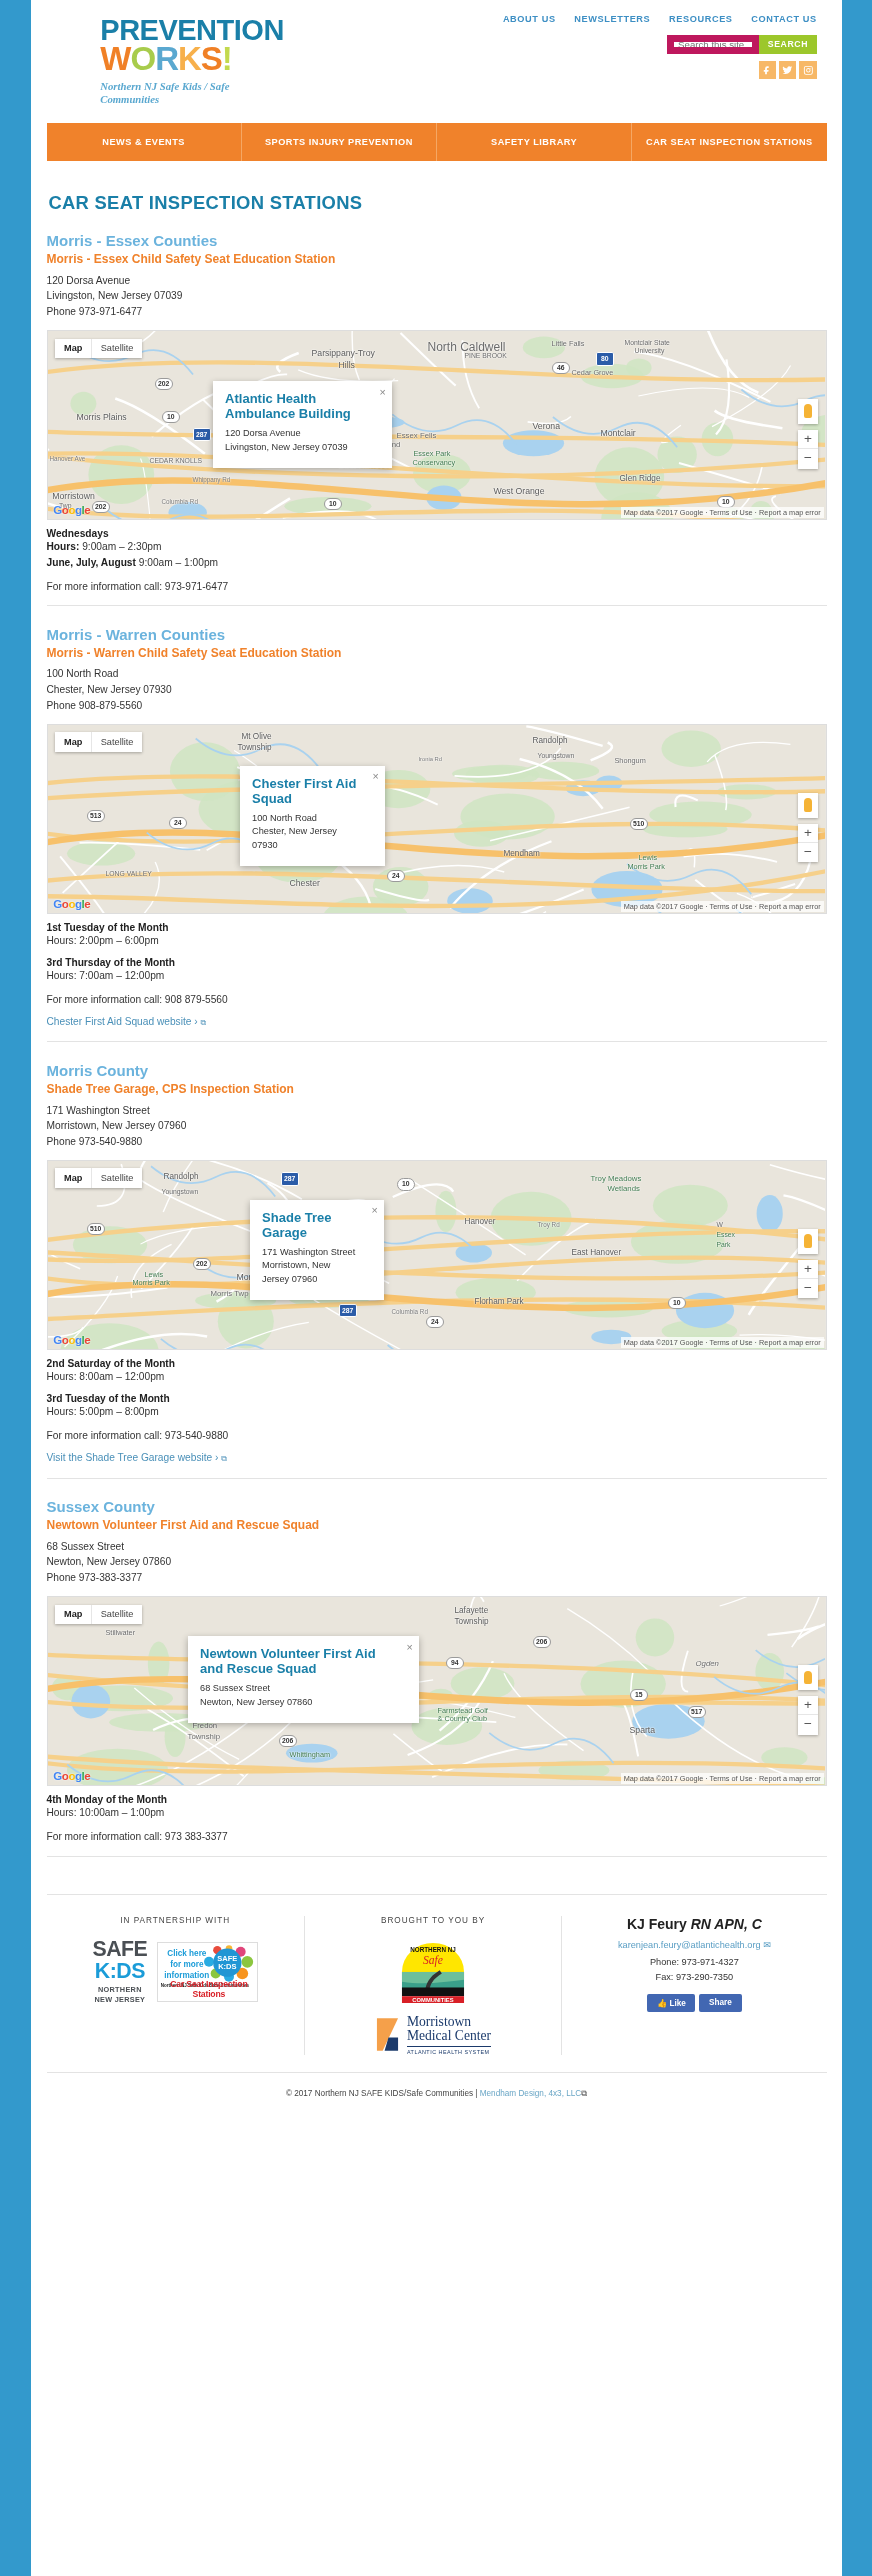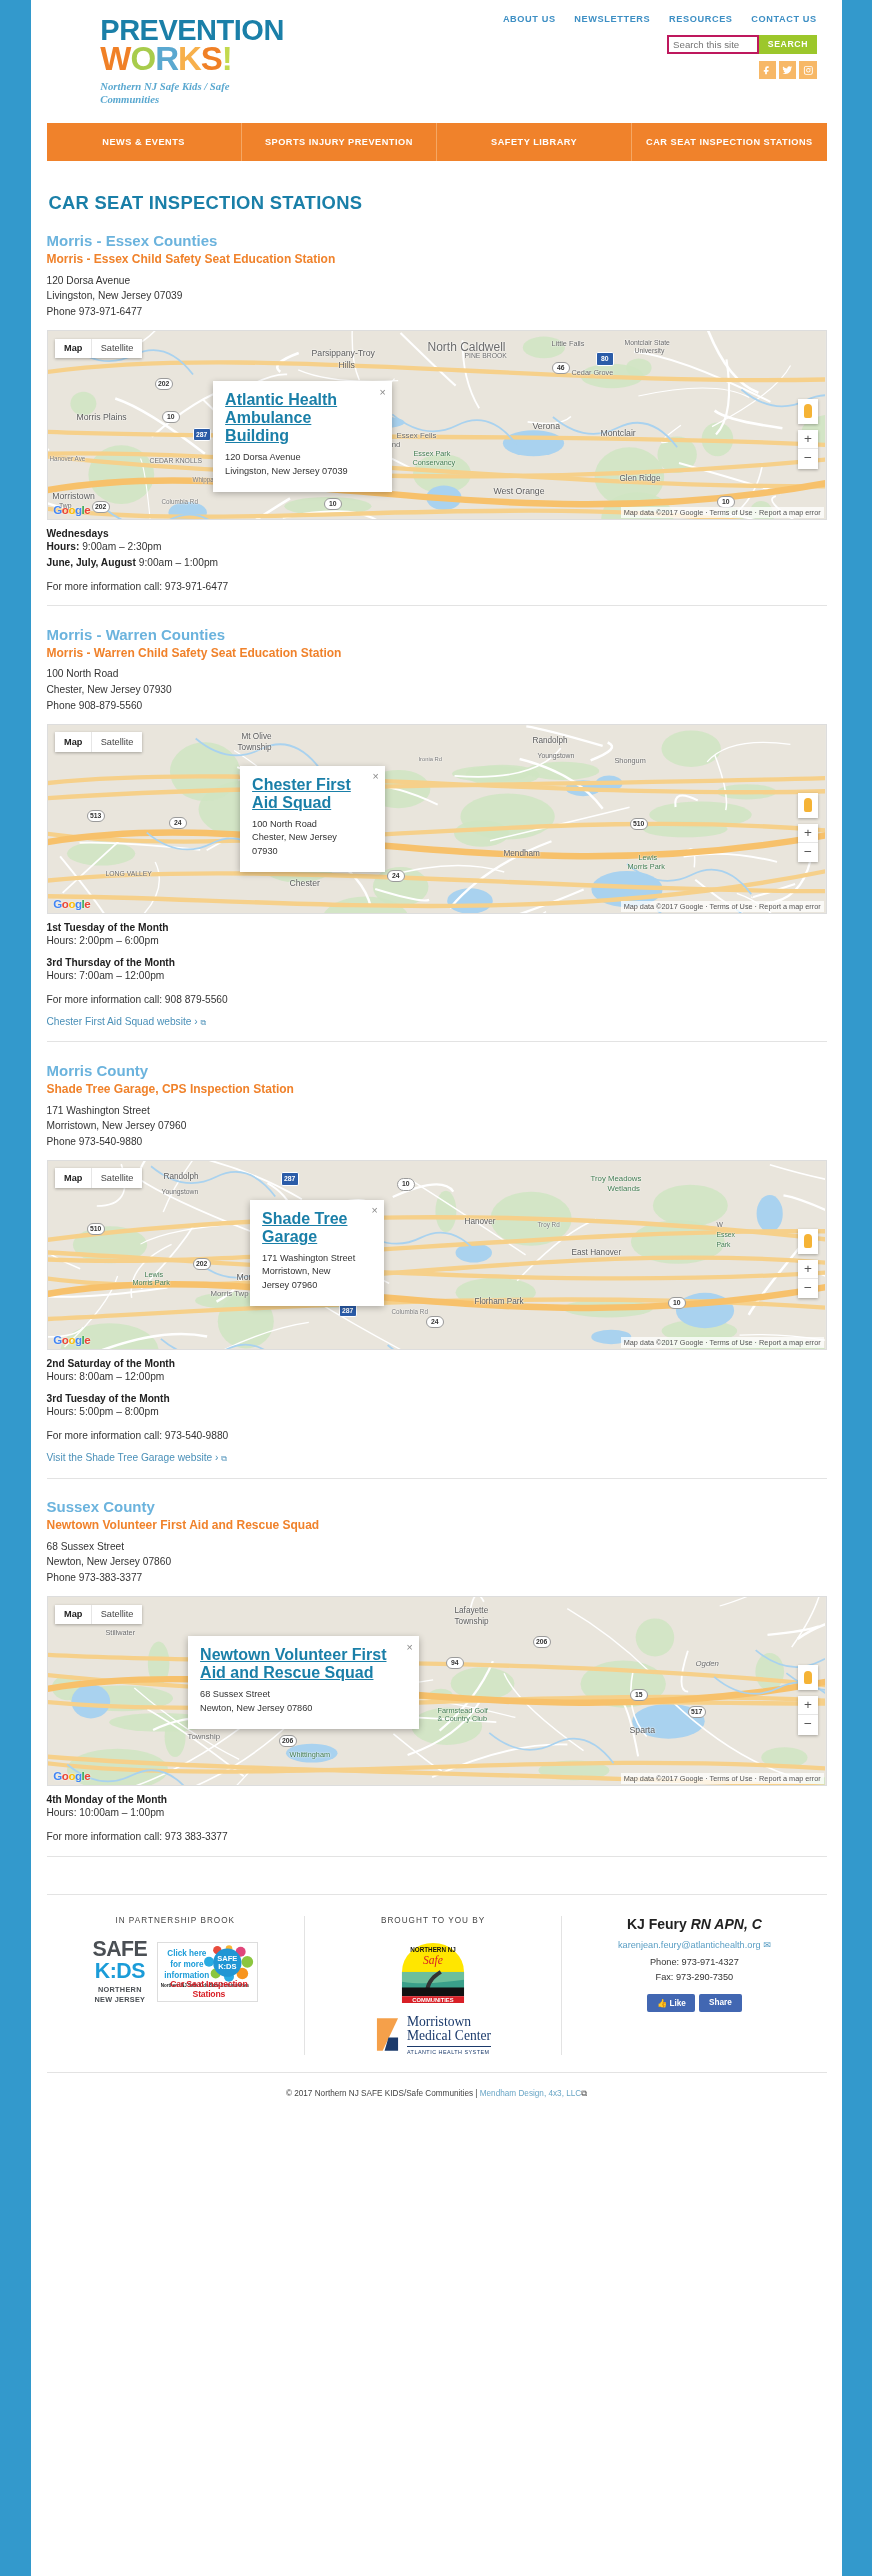--- a/index.html
+++ b/index.html
@@ -23,21 +23,21 @@
   .logo-line2 .c4 { color: #f7b04b; }
   .logo-line2 .c5 { color: #f08026; }
   .bang { color: #c3d94e; font-size: 33px; font-weight: bold; }
   .tagline { color: #5aa8d0; font-style: italic; font-family: "Liberation Serif", serif;
              font-weight: bold; font-size: 10.7px; line-height: 1.2; margin-top: 5.8px; width: 165px; }
 
   .header-right { margin-left: auto; text-align: right; padding-right: 3.9px; }
   .topnav { font-size: 9.2px; font-weight: bold; letter-spacing: 0.6px; color: #3d8fc4; }
   .topnav a { color: #3d8fc4; text-decoration: none; margin-left: 15.5px; }
   .searchrow { margin-top: 11.6px; display: flex; justify-content: flex-end; align-items: stretch; }
-  .search-input { width: 92px; height: 18.4px; border: 2px solid #be185d; font-size: 9.7px;
+  .search-input { width: 92px; height: 18.4px; border: 7px solid #be185d; font-size: 9.7px;
                   color: #888; padding: 0 3.9px; font-family: "Liberation Sans", sans-serif; background:#fff; }
   .search-btn { background: #9cc72b; color: #fff; border: none; font-size: 8.7px; font-weight: bold;
                 letter-spacing: 0.6px; padding: 0 8.7px; height: 18.4px; font-family: "Liberation Sans", sans-serif; }
   .social { margin-top: 7.8px; display: flex; justify-content: flex-end; gap: 2.9px; }
   .soc { width: 17.5px; height: 17.5px; background: #f7b867; display: flex; align-items: center;
          justify-content: center; color: #fff; }
   .soc svg { width: 10.7px; height: 10.7px; fill: #fff; }
 
   
   .mainnav { display: flex; background: #f0822b; margin: 11.6px 15.5px 0 15.5px; }
@@ -76,21 +76,21 @@
   .zoomctl div:first-child { border-bottom: 1px solid #e6e6e6; }
   .gattrib { position: absolute; bottom: 1px; right: 1.9px; font-size: 7.3px; color: #555;
              background: rgba(255,255,255,.75); padding: 1px 2.9px; white-space: nowrap; }
   .glogo { position: absolute; bottom: 2.9px; left: 5.8px; font-size: 11.6px; font-weight: bold;
            letter-spacing: -0.5px; text-shadow: 0 0 1.9px #fff; }
   .glogo .b1{color:#4285f4;} .glogo .b2{color:#ea4335;} .glogo .b3{color:#fbbc05;}
   .glogo .b4{color:#4285f4;} .glogo .b5{color:#34a853;} .glogo .b6{color:#ea4335;}
 
   .infowin { position: absolute; background: #fff; box-shadow: 0 1.9px 6.8px rgba(0,0,0,.3);
              padding: 10.7px 25px 13.6px 12.6px; }
-  .infowin .iw-title { color: #1a7fa8; font-size: 16px; font-weight: bold; margin-bottom: 5.8px; text-decoration: underline; }
+  .infowin .iw-title { color: #1a7fa8; font-size: 13px; font-weight: bold; margin-bottom: 5.8px; }
   .infowin .iw-addr { color: #333; font-size: 9.2px; line-height: 1.45; }
   .infowin .iw-close { position: absolute; top: 4.8px; right: 5.8px; font-size: 10.7px; color: #888; }
   .marker { position: absolute; width: 12.6px; height: 12.6px; background: #f5893d;
             border-radius: 50% 50% 50% 0; transform: rotate(-45deg); }
 
   
   .hours { padding-top: 0; }
   .hours .day { font-size: 10.2px; font-weight: bold; color: #222; margin-top: 8.7px; }
   .hours .hr { font-size: 10.2px; color: #333; line-height: 1.5; }
   .hours .hr b { color: #222; }
@@ -671,21 +671,21 @@
               <div class="day">4th Monday of the Month</div>
               <div class="hr">Hours: 10:00am – 1:00pm</div>
               <div class="call">For more information call: 973 383-3377</div>
             </div>
           </div>
         </div>
   </div>
 
   <div class="footer">
     <div class="fcol fcol1">
-      <div class="fhead">IN PARTNERSHIP BROOK</div>
+      <div class="fhead">IN PARTNERSHIP WITH</div>
       <div class="partner-row">
         <div class="sk-logo">
           <div class="sk-safe">SAFE</div>
           <div class="sk-kids">K:DS</div>
           <div class="sk-sub">NORTHERN</div>
           <div class="sk-sub" style="margin-top:0">NEW JERSEY</div>
         </div>
         <div class="banner">
           <div class="bl">
             <div>Click here</div>

